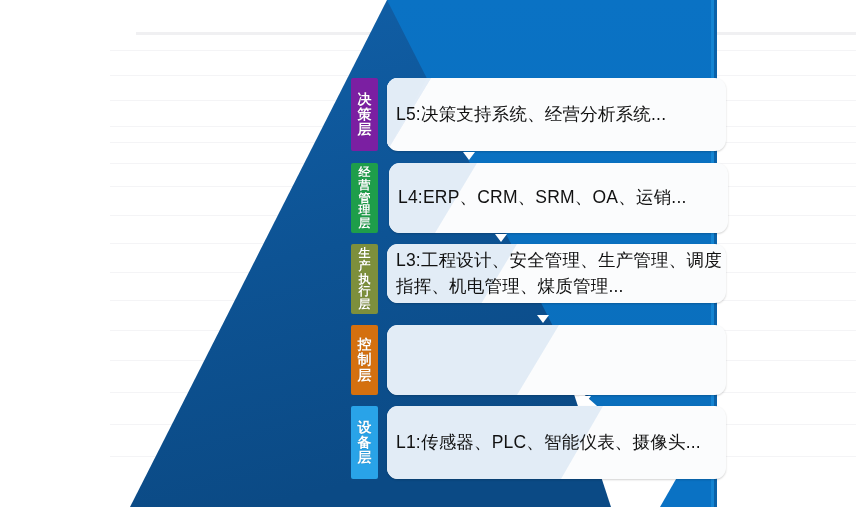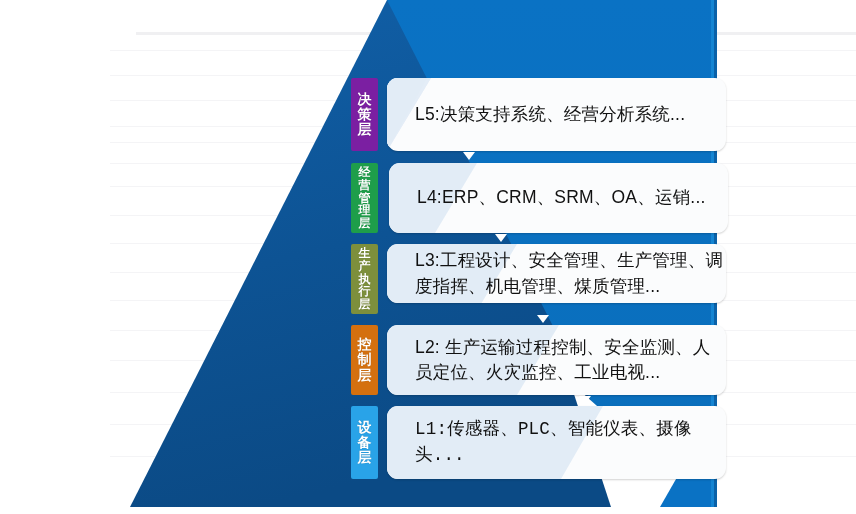--- a/index.html
+++ b/index.html
@@ -60,21 +60,21 @@
   }
   .tab span { display: block; }
   .card {
     margin-left: 9px;
     background: #fbfcfd;
     border-radius: 11px;
     box-shadow: 0 1px 2px rgba(0,0,0,0.18);
     display: flex;
     align-items: center;
     box-sizing: border-box;
-    padding: 0 0 0 28px;
+    padding: 0 0 0 9px;
     font-size: 17.5px;
     color: #111111;
     line-height: 1.45;
     position: relative;
     overflow: hidden;
     width: 339px;
   }
   .card .card-text {
     position: relative;
     z-index: 2;
@@ -218,32 +218,31 @@
     <div class="row" style="top:325px; height:70px;">
       <div class="tab" style="background:#d4700f; height:70px;">
         <span>控</span>
         <span>制</span>
         <span>层</span>
       </div>
       <div class="card" style="height:70px;">
         <svg class="tint" viewBox="0 0 339 70" preserveAspectRatio="none">
           <polygon points="0,0 172,0 130,70 0,70" fill="#e2ecf6"></polygon>
         </svg>
-        <span class="card-text">L2: 生产运输过程控制、安全监测、人员定位、火灾监控、工业电视...</span>
       </div>
     </div>
     <div class="chev" style="left:579px; top:396px;"></div>
 
     <div class="row" style="top:406px; height:73px;">
       <div class="tab" style="background:#29a3e8; height:73px;">
         <span>设</span>
         <span>备</span>
         <span>层</span>
       </div>
-      <div class="card" style="height:73px;font-family:Liberation Mono, monospace;">
+      <div class="card" style="height:73px;">
         <svg class="tint" viewBox="0 0 339 73" preserveAspectRatio="none">
           <polygon points="0,0 216,0 174,73 0,73" fill="#e2ecf6"></polygon>
         </svg>
         <span class="card-text">L1:传感器、PLC、智能仪表、摄像头...</span>
       </div>
     </div>
 
   </div>
 </div>
 

